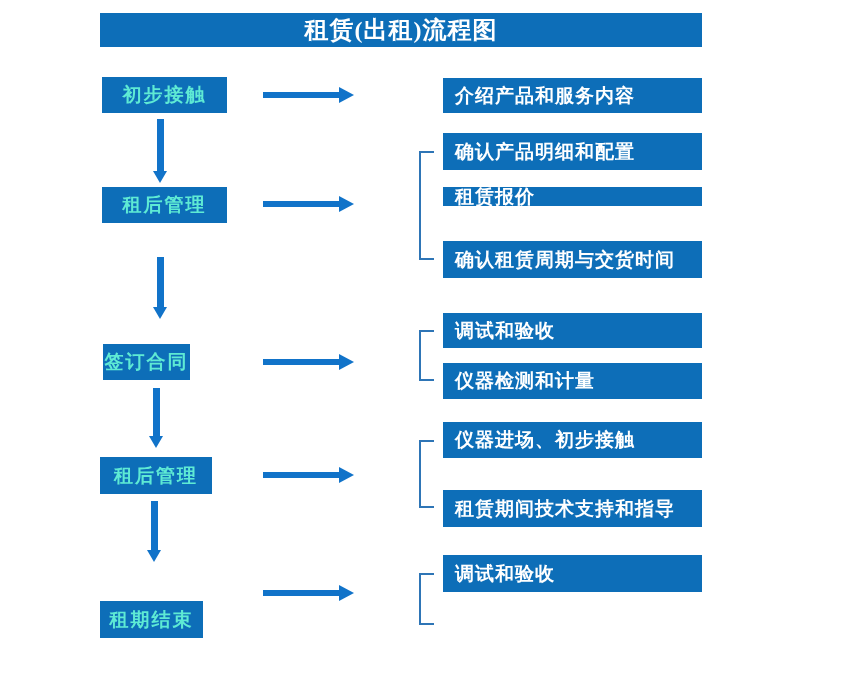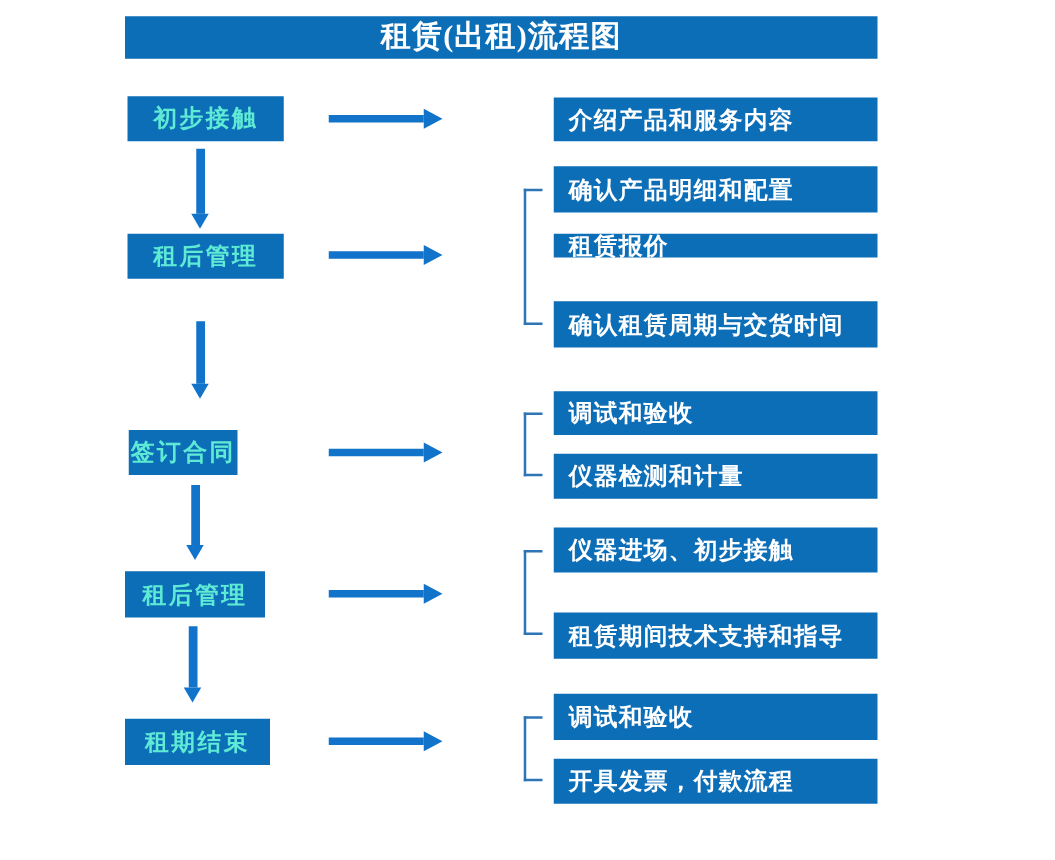--- a/index.html
+++ b/index.html
@@ -101,36 +101,35 @@
 <body>
 
 <div class="canvas">
 
   <div class="title-bar">租赁(出租)流程图</div>
 
   <div class="lbox" style="left:102px; top:77px;  width:125px; height:36px;">初步接触</div>
   <div class="lbox" style="left:102px; top:187px; width:125px; height:36px;">租后管理</div>
   <div class="lbox" style="left:103px; top:344px; width:87px; height:36px;">签订合同</div>
   <div class="lbox" style="left:100px; top:457px; width:112px; height:37px;">租后管理</div>
-  <div class="lbox" style="left:100px; top:575px; width:116px; height:37px;">租期结束</div>
+  <div class="lbox" style="left:100px; top:601px; width:103px; height:37px;">租期结束</div>
 
   <div class="rbox" style="top:78px;  height:35px;">介绍产品和服务内容</div>
 
   <div class="rbox" style="top:133px; height:37px;">确认产品明细和配置</div>
   <div class="rbox" style="top:187px; height:19px;">租赁报价</div>
   <div class="rbox" style="top:241px; height:37px;text-align:right;">确认租赁周期与交货时间</div>
 
   <div class="rbox" style="top:313px; height:35px;">调试和验收</div>
   <div class="rbox" style="top:363px; height:36px;">仪器检测和计量</div>
 
   <div class="rbox" style="top:422px; height:36px;">仪器进场、初步接触</div>
   <div class="rbox" style="top:490px; height:37px;">租赁期间技术支持和指导</div>
 
   <div class="rbox" style="top:555px; height:37px;">调试和验收</div>
-  <div class="rbox" style="top:607px; height:36px;">开具发票，付款流程</div>
 
   <div class="harrow" style="top:92px;"></div>
   <div class="harrow" style="top:201px;"></div>
   <div class="harrow" style="top:359px;"></div>
   <div class="harrow" style="top:472px;"></div>
   <div class="harrow" style="top:590px;"></div>
 
   <div class="varrow" style="left:157px; top:119px; height:52px;"></div>
   <div class="varrow" style="left:157px; top:257px; height:50px;"></div>
   <div class="varrow" style="left:153px; top:388px; height:48px;"></div>

